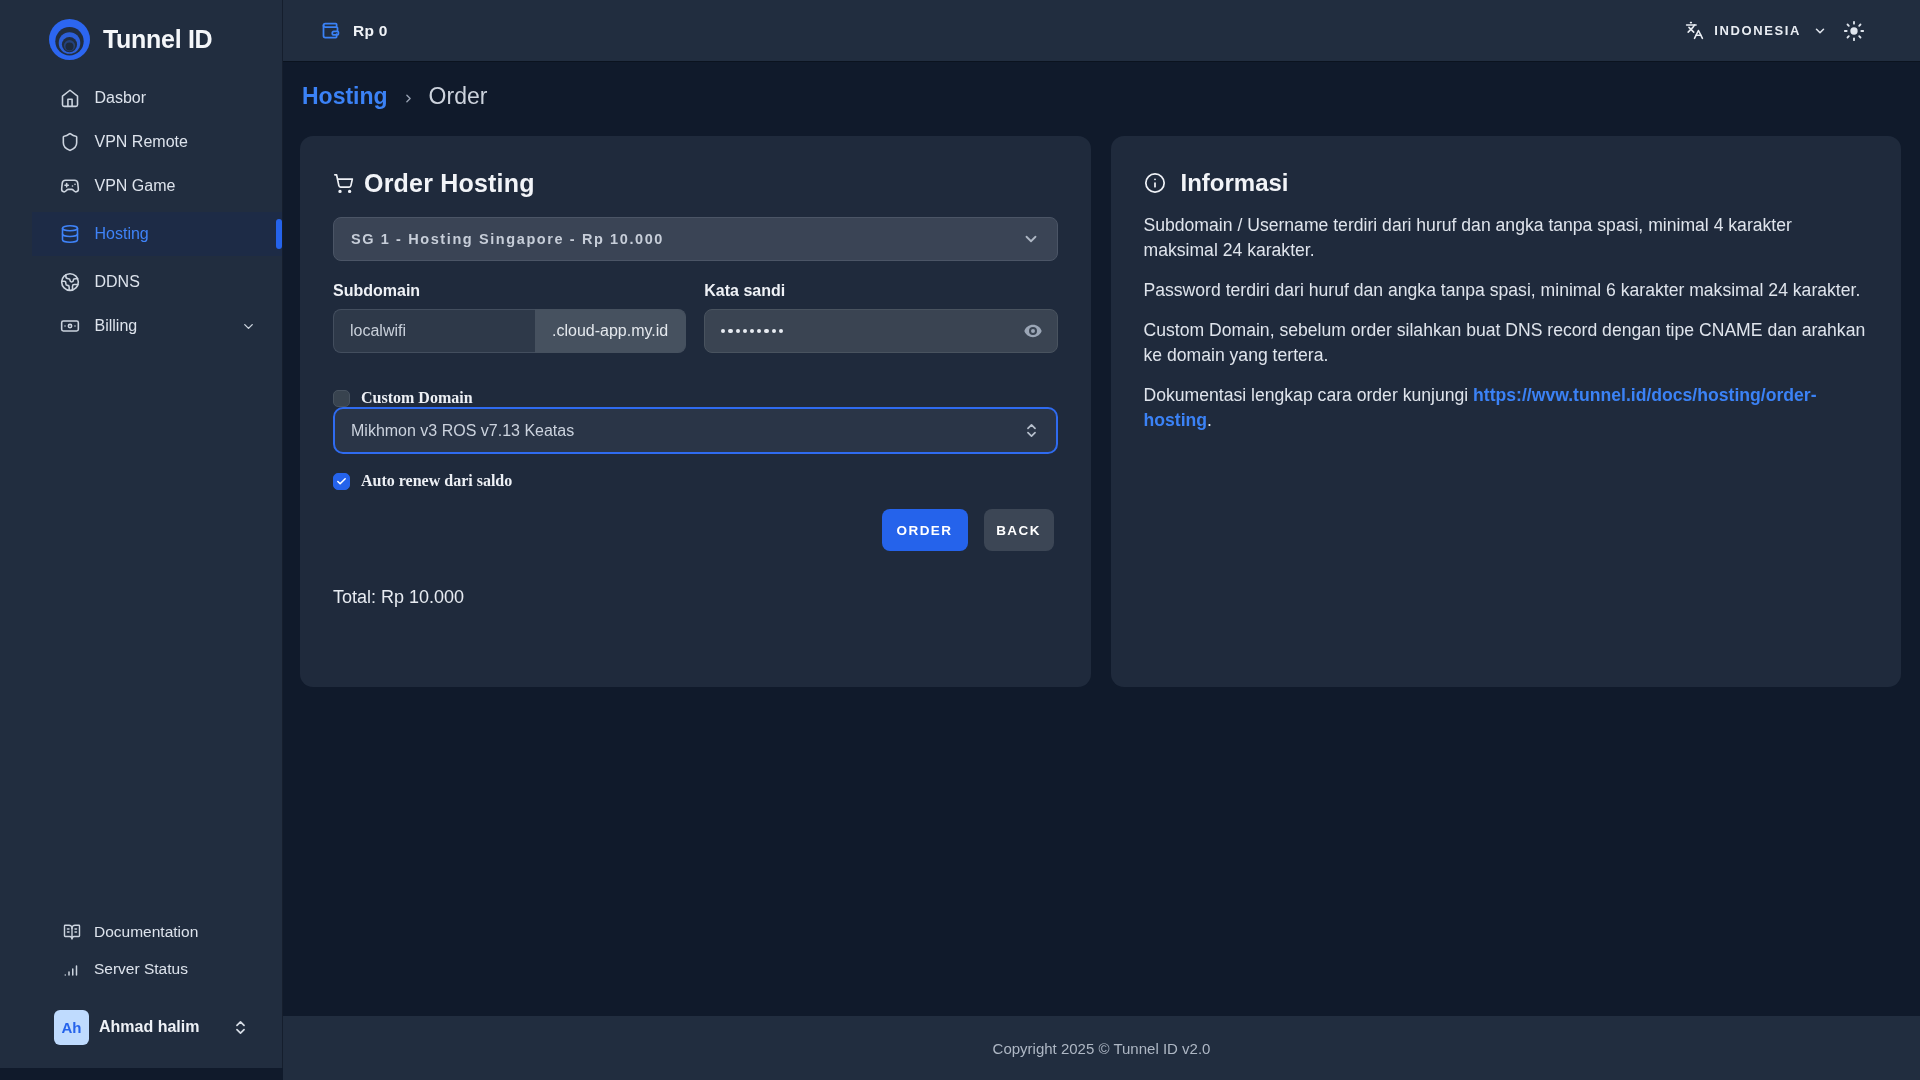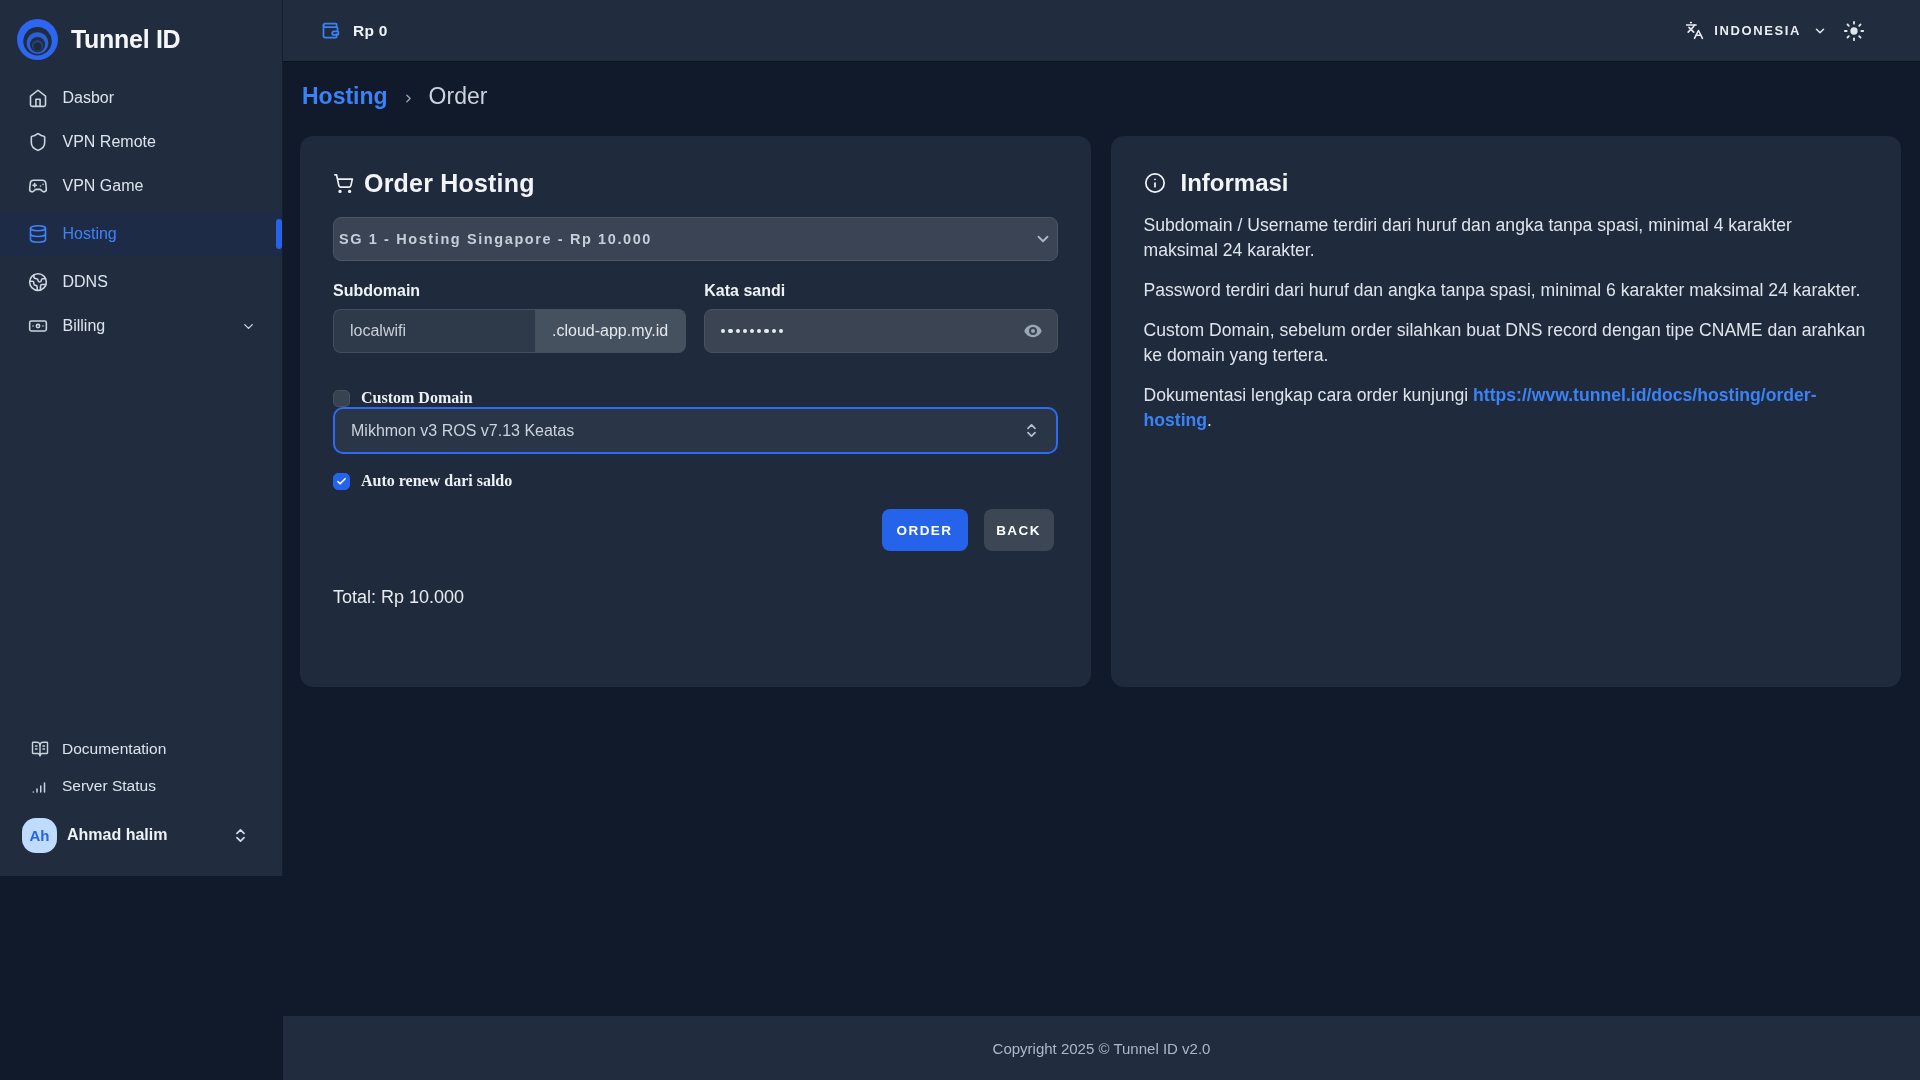--- a/index.html
+++ b/index.html
@@ -8,55 +8,55 @@
   body {
     font-family:"Liberation Sans","DejaVu Sans",sans-serif;
     background:#101a2b;
     color:#e6eaf1;
     display:flex;
   }
   svg { display:block; }
 
   
   .sidebar {
-    width:283px; min-width:283px; height:876px;
+    width:283px; min-width:283px; height:1068px;
     background:#212d3f; border-right:1px solid #151e2d;
     display:flex; flex-direction:column;
-    position:relative; z-index:2;
+    position:relative; z-index:2;padding-left:32px;
   }
   .logo-row { display:flex; align-items:center; gap:13px; padding:16px 0 0 17px; height:62px; }
   .logo-mark { width:41px; height:41px; }
   .brand-name { font-size:25px; font-weight:700; color:#f4f6f9; letter-spacing:-.3px; }
   .menu { margin-top:14px; display:flex; flex-direction:column; }
   .menu-item {
     height:44px; display:flex; align-items:center; gap:14.5px;
     padding:0 26px 0 28px; cursor:pointer; position:relative;
     color:#dde3ec; font-size:16px; font-weight:500;
   }
   .menu-item .mi-icon { width:20px; height:20px; color:#ccd4df; flex:none; }
   .menu-item.active { background:#1d2b46; color:#3f83f8; margin:4px 0; }
   .menu-item.active .mi-icon { color:#3f83f8; }
   .menu-item.active .active-pill {
     position:absolute; right:0; top:50%; transform:translateY(-50%);
     width:6px; height:30px; border-radius:4px; background:#2563eb;
   }
   .menu-item .chevron-end { margin-left:auto; width:15px; height:15px; color:#cbd3de; }
   .sidebar-bottom { margin-top:auto; display:flex; flex-direction:column; }
   .side-link {
-    height:37px; display:flex; align-items:flex-end; gap:13px;
+    height:37px; display:flex; align-items:center; gap:13px;
     padding:0 18px 0 31px; cursor:pointer;
     color:#dde3ec; font-size:15.5px; font-weight:500;
   }
   .side-link .sl-icon { width:18px; height:18px; color:#ccd4df; flex:none; }
   .user-row {
     margin:11px 0 0; height:70px; display:flex; align-items:center; gap:10px;
     padding:0 33px 12px 22px; cursor:pointer;
   }
   .avatar {
-    width:35px; height:35px; border-radius:14px; background:#bfdbfe;
+    width:35px; height:35px; border-radius:6px; background:#bfdbfe;
     color:#2563eb; font-size:15px; font-weight:700;
     display:flex; align-items:center; justify-content:center;
   }
   .user-name { font-size:16px; font-weight:600; color:#eef1f6; }
   .user-chevrons { margin-left:auto; width:17px; height:17px; color:#d6dce5; }
 
   
   .main-col { flex:1; display:flex; flex-direction:column; height:1080px; }
   .topbar {
     height:62px; background:#212d3f; border-bottom:1px solid #0b131f;
@@ -83,21 +83,21 @@
   .card { background:#1f2a3c; border-radius:13px; padding:33px; overflow:hidden; }
 
   
   .card-title-row { display:flex; align-items:center; gap:10px; height:28px; }
   .card-title-row .ct-icon { width:21px; height:21px; color:#eef1f6; }
   .card-title { font-size:25px; font-weight:700; color:#f2f4f8; letter-spacing:.2px; }
 
   .select-box {
     margin-top:20px; height:44px; border-radius:8px;
     background:#3a4455; border:1px solid #4b5566;
-    display:flex; align-items:center; padding:0 5px; cursor:pointer;
+    display:flex; align-items:center; padding:0 17px; cursor:pointer;
   }
   .select-box .sel-text {
     font-size:14.5px; font-weight:700; letter-spacing:1.6px; color:#c7ced9;
   }
   .select-box .sel-chevron { margin-left:auto; width:18px; height:18px; color:#aeb7c4; }
 
   .field-grid { display:grid; grid-template-columns:1fr 1fr; column-gap:18px; margin-top:21px; }
   .field-label { font-size:16px; font-weight:700; color:#eef1f6; height:18px; }
   .input-row { margin-top:9px; height:44px; display:flex; }
   .text-input {

